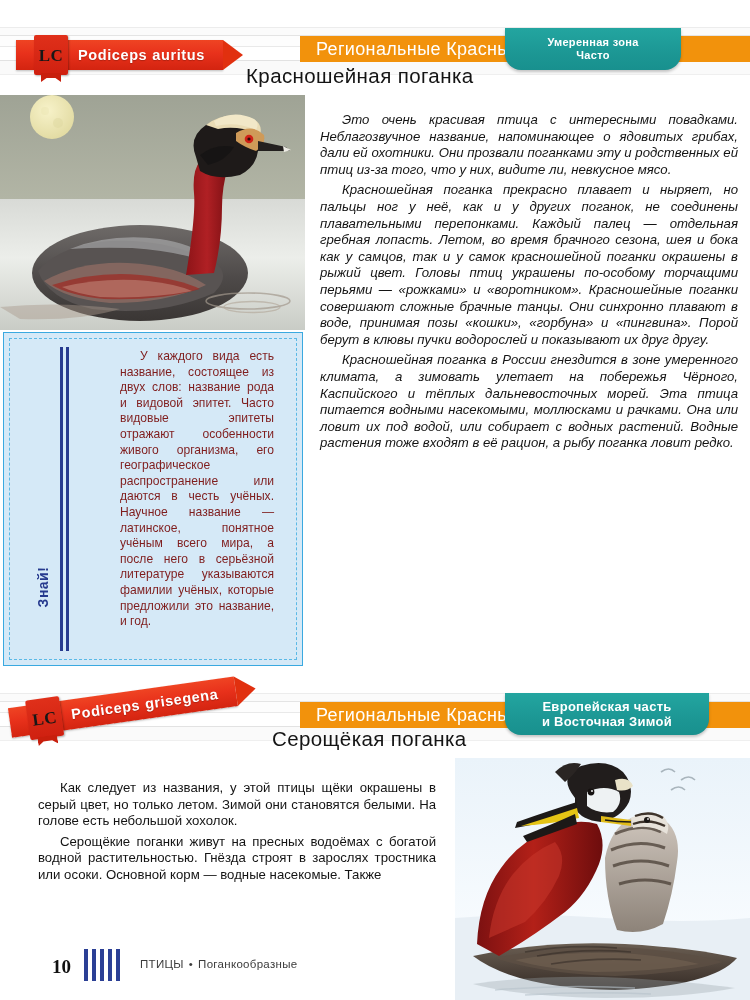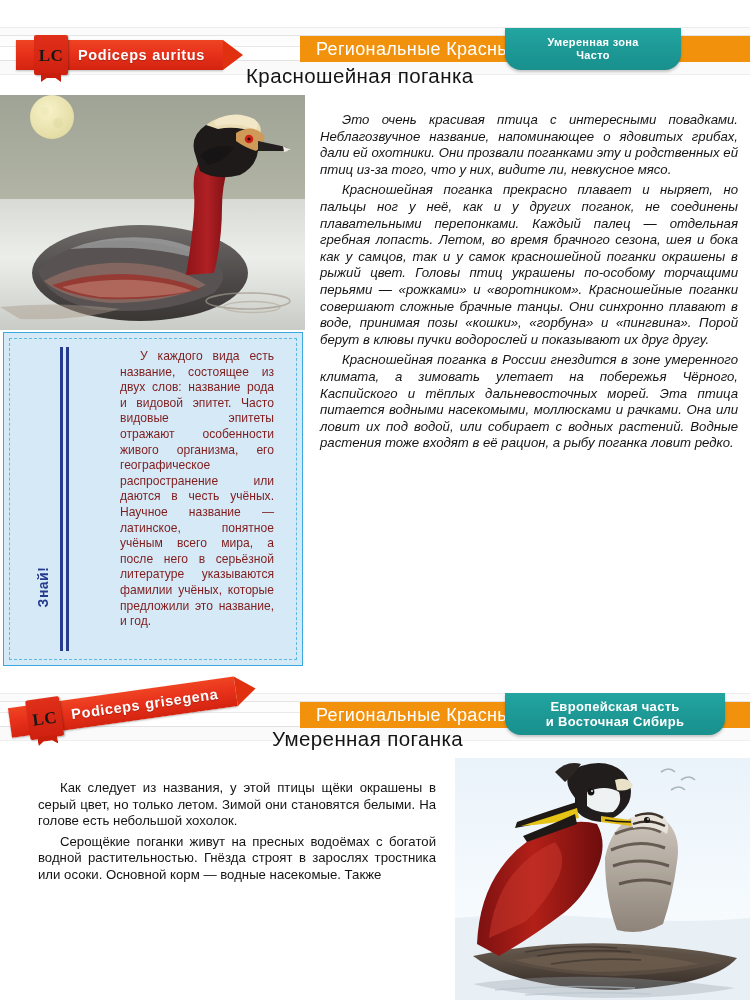--- a/index.html
+++ b/index.html
@@ -252,39 +252,39 @@
     <div class="itext">У каждого вида есть название, состоящее из двух слов: название рода и видовой эпитет. Часто видовые эпитеты отражают особенности живого организма, его географическое распространение или даются в честь учёных. Научное название — латинское, понятное учёным всего мира, а после него в серьёзной литературе указываются фамилии учёных, которые предложили это название, и год.</div>
   </div>
 
   <div class="header-band" style="top:686px;">
     <div class="band-stripes"></div>
 
     <div class="orangebar" style="left:300px;top:16px;width:450px;">
       <span class="olabel">Региональные Красные книги</span>
     </div>
 
-    <div class="tealtab" style="left:505px;top:7px;width:220px;height:42px;font-size:13px;">
+    <div class="tealtab" style="left:505px;top:7px;width:204px;height:42px;font-size:13px;">
       <span>Европейская  часть</span>
-      <span>и  Восточная  Сибирь</span>
+      <span>и  Восточная  Зимой</span>
     </div>
 
     <div class="redbanner" style="left:10px;top:22px;transform:rotate(-8deg);transform-origin:0 50%;">
       <div class="ribbon">
         <div class="lc-chip">
           <span class="lc-text">LC</span>
         </div>
         <div class="sciname">
           <span>Podiceps</span><span class="gap"></span><span>grisegena</span>
         </div>
       </div>
     </div>
   </div>
 
   <div class="sp-title" style="left:272px;top:727px;">
-    <span>Умеренная</span><span class="gap"></span><span>поганка</span>
+    <span>Серощёкая</span><span class="gap"></span><span>поганка</span>
   </div>
 
   <div class="photo" style="left:455px;top:758px;width:295px;height:242px;">
     <svg viewBox="0 0 295 242" preserveAspectRatio="none">
       <defs>
         <linearGradient id="sky2" x1="0" y1="0" x2="0" y2="1">
           <stop offset="0%" stop-color="#eaf3fa"></stop>
             <stop offset="70%" stop-color="#f7fbfe"></stop>
           <stop offset="100%" stop-color="#e4edf4"></stop>
         </linearGradient>
@@ -332,14 +332,27 @@
       <path d="M40 232 Q110 226 180 230 M70 237 Q130 233 196 236" stroke="#b6c2c9" stroke-width="1.5" fill="none" opacity=".6"></path>
       <path d="M206 14 Q214 8 220 14 M226 22 Q234 16 240 22 M216 32 Q224 26 230 32" stroke="#8d9aa3" stroke-width="1.6" fill="none" opacity=".7"></path>
     </svg>
   </div>
 
   <div class="col" style="left:38px;top:780px;width:398px;">
     <p>Как следует из названия, у этой птицы щёки окрашены в серый цвет, но только летом. Зимой они становятся белыми. На голове есть небольшой хохолок.</p>
     <p>Серощёкие поганки живут на пресных водоёмах с богатой водной растительностью. Гнёзда строят в зарослях тростника или осоки. Основной корм — водные насекомые. Также</p>
   </div>
 
+  <div class="footer">
+    <div class="pagenum">10</div>
+    <div class="bars">
+        <i></i>
+        <i></i>
+        <i></i>
+        <i></i>
+        <i></i>
+      </div>
+    <div class="foot-text">
+      <span>ПТИЦЫ</span><span class="dot">•</span><span>Поганкообразные</span>
+    </div>
+  </div>
 
 </div>
 
 </body></html>

